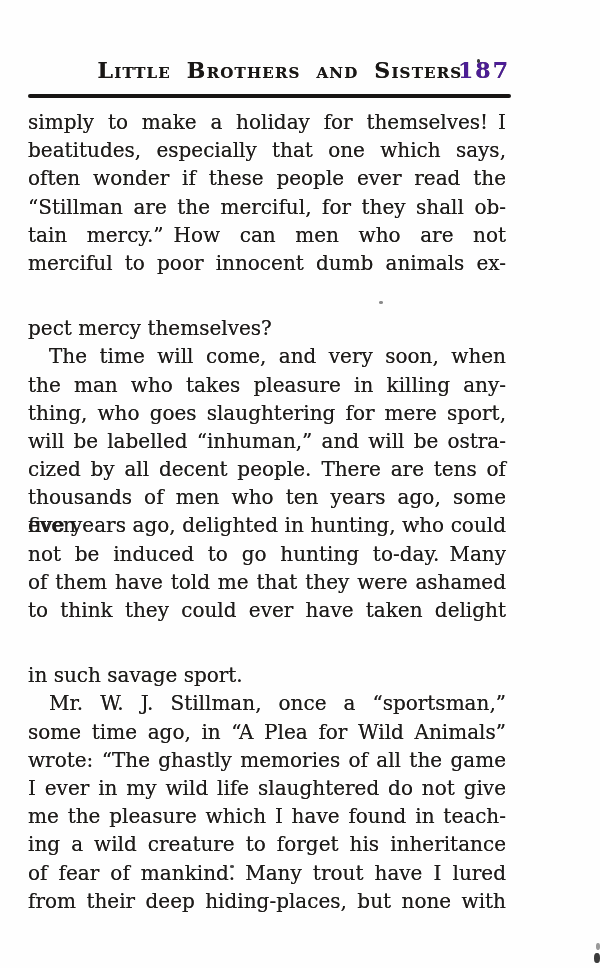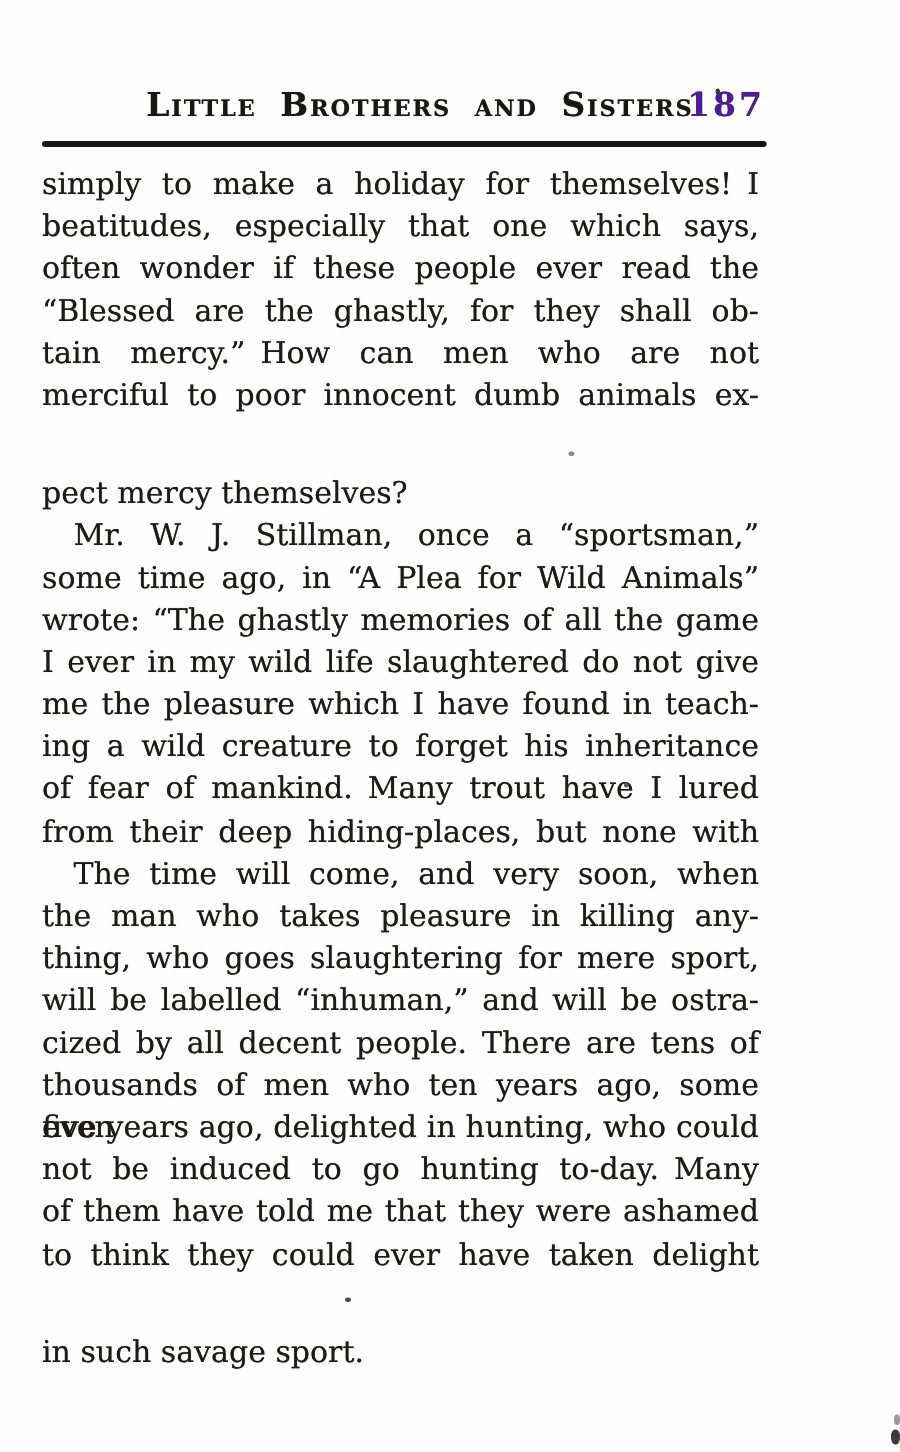--- a/index.html
+++ b/index.html
@@ -82,47 +82,47 @@
     <span class="page-number">187</span>
   </div>
 
   <div class="header-rule"></div>
 
   <main class="body-text" id="body-text">
       <div class="para">
         <div class="line">simply to make a holiday for themselves! I</div>
         <div class="line">beatitudes, especially that one which says,</div>
         <div class="line">often wonder if these people ever read the</div>
-        <div class="line">“Blessed are the ghastly, for they shall ob-</div>
+        <div class="line">“Stillman are the merciful, for they shall ob-</div>
         <div class="line">tain mercy.” How can men who are not</div>
         <div class="line">merciful to poor innocent dumb animals ex-</div>
         <div class="line no-justify">pect mercy themselves?</div>
-      </div>
-      <div class="para">
-        <div class="line indent">Mr. W. J. Stillman, once a “sportsman,”</div>
-        <div class="line">some time ago, in “A Plea for Wild Animals”</div>
-        <div class="line">wrote: “The ghastly memories of all the game</div>
-        <div class="line">I ever in my wild life slaughtered do not give</div>
-        <div class="line">me the pleasure which I have found in teach-</div>
-        <div class="line">ing a wild creature to forget his inheritance</div>
-        <div class="line">of fear of mankind. Many trout have I lured</div>
-        <div class="line">from their deep hiding-places, but none with</div>
       </div>
       <div class="para">
         <div class="line indent">The time will come, and very soon, when</div>
         <div class="line">the man who takes pleasure in killing any-</div>
         <div class="line">thing, who goes slaughtering for mere sport,</div>
         <div class="line">will be labelled “inhuman,” and will be ostra-</div>
         <div class="line">cized by all decent people. There are tens of</div>
         <div class="line">thousands of men who ten years ago, some even</div>
         <div class="line">five years ago, delighted in hunting, who could</div>
         <div class="line">not be induced to go hunting to-day. Many</div>
         <div class="line">of them have told me that they were ashamed</div>
         <div class="line">to think they could ever have taken delight</div>
         <div class="line no-justify">in such savage sport.</div>
+      </div>
+      <div class="para">
+        <div class="line indent">Mr. W. J. Stillman, once a “sportsman,”</div>
+        <div class="line">some time ago, in “A Plea for Wild Animals”</div>
+        <div class="line">wrote: “The ghastly memories of all the game</div>
+        <div class="line">I ever in my wild life slaughtered do not give</div>
+        <div class="line">me the pleasure which I have found in teach-</div>
+        <div class="line">ing a wild creature to forget his inheritance</div>
+        <div class="line">of fear of mankind. Many trout have I lured</div>
+        <div class="line">from their deep hiding-places, but none with</div>
       </div>
     </main>
 
   <div id="artifacts">
       <div class="speck" style="left: 477px; top: 59px; width: 3px; height: 4px; background: rgb(58, 58, 58);"></div>
       <div class="speck" style="left: 379px; top: 301px; width: 4px; height: 3px; background: rgb(138, 138, 138);"></div>
       <div class="speck" style="left: 416px; top: 522px; width: 3px; height: 3px; background: rgb(90, 90, 90);"></div>
       <div class="speck" style="left: 230px; top: 865px; width: 4px; height: 3px; background: rgb(74, 74, 74);"></div>
       <div class="speck" style="left: 596px; top: 943px; width: 4px; height: 7px; background: rgb(154, 154, 154);"></div>
       <div class="speck" style="left: 594px; top: 953px; width: 6px; height: 10px; background: rgb(60, 60, 60);"></div>

